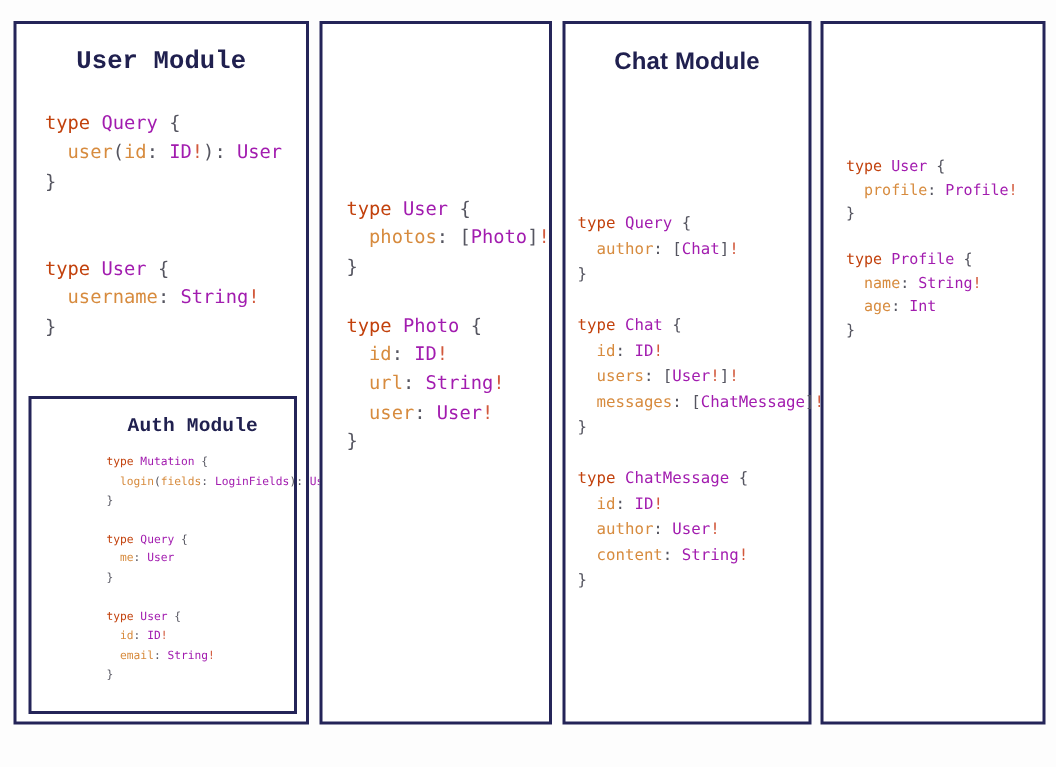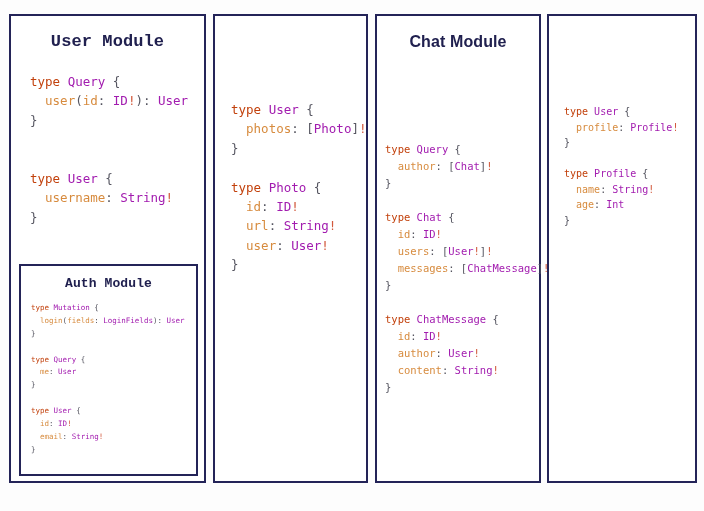--- a/index.html
+++ b/index.html
@@ -38,33 +38,33 @@
   }
   
   .tk-kw   { color: #c2410c; }
   .tk-type { color: #a21caf; }
   .tk-fld  { color: #d78b3e; }
   .tk-pun  { color: #555560; }
   .tk-bang { color: #d2593c; }
 
   
   #card-user    { left: 9px;   top: 14px;  width: 197px; height: 469px; }
-  #card-auth    { left: 8px;   top: 248px; width: 179px; height: 212px; }
+  #card-auth    { left: 8px;   top: 248px; width: 179px; height: 212px; padding-left: 40px; }
   #card-gallery { left: 213px; top: 14px;  width: 155px; height: 469px; }
   #card-chat    { left: 375px; top: 14px;  width: 166px; height: 469px; }
   #card-profile { left: 547px; top: 14px;  width: 150px; height: 469px; }
 
   #card-user    .module-title { font-size: 17px; margin: 16px 0 0 0; font-family: Liberation Mono, monospace; }
   #card-gallery .module-title { font-size: 16px; margin: 17px 0 0 0; }
   #card-chat    .module-title { font-size: 16px; margin: 17px 0 0 0; }
   #card-profile .module-title { font-size: 15px; margin: 17px 0 0 0; }
   #card-auth    .module-title { font-size: 13px; margin: 10px 0 0 0; }
 
   #card-user    .code-block { font-size: 12.5px; margin: 21px 0 0 19px; }
-  #card-gallery .code-block { font-size: 12.5px; margin: 84px 0 0 16px; }
+  #card-gallery .code-block { font-size: 12.5px; margin: 113px 0 0 16px; }
   #card-chat    .code-block { font-size: 10.5px; margin: 90px 0 0 8px;  line-height: 1.62; }
   #card-profile .code-block { font-size: 10px; margin: 88px 0 0 15px; }
   #card-auth    .code-block { font-size: 7.5px;  margin: 11px 0 0 10px; line-height: 1.72; }
 </style>
 </head>
 <body>
 
 <div id="board">
 
   <div class="module-card" id="card-user">

